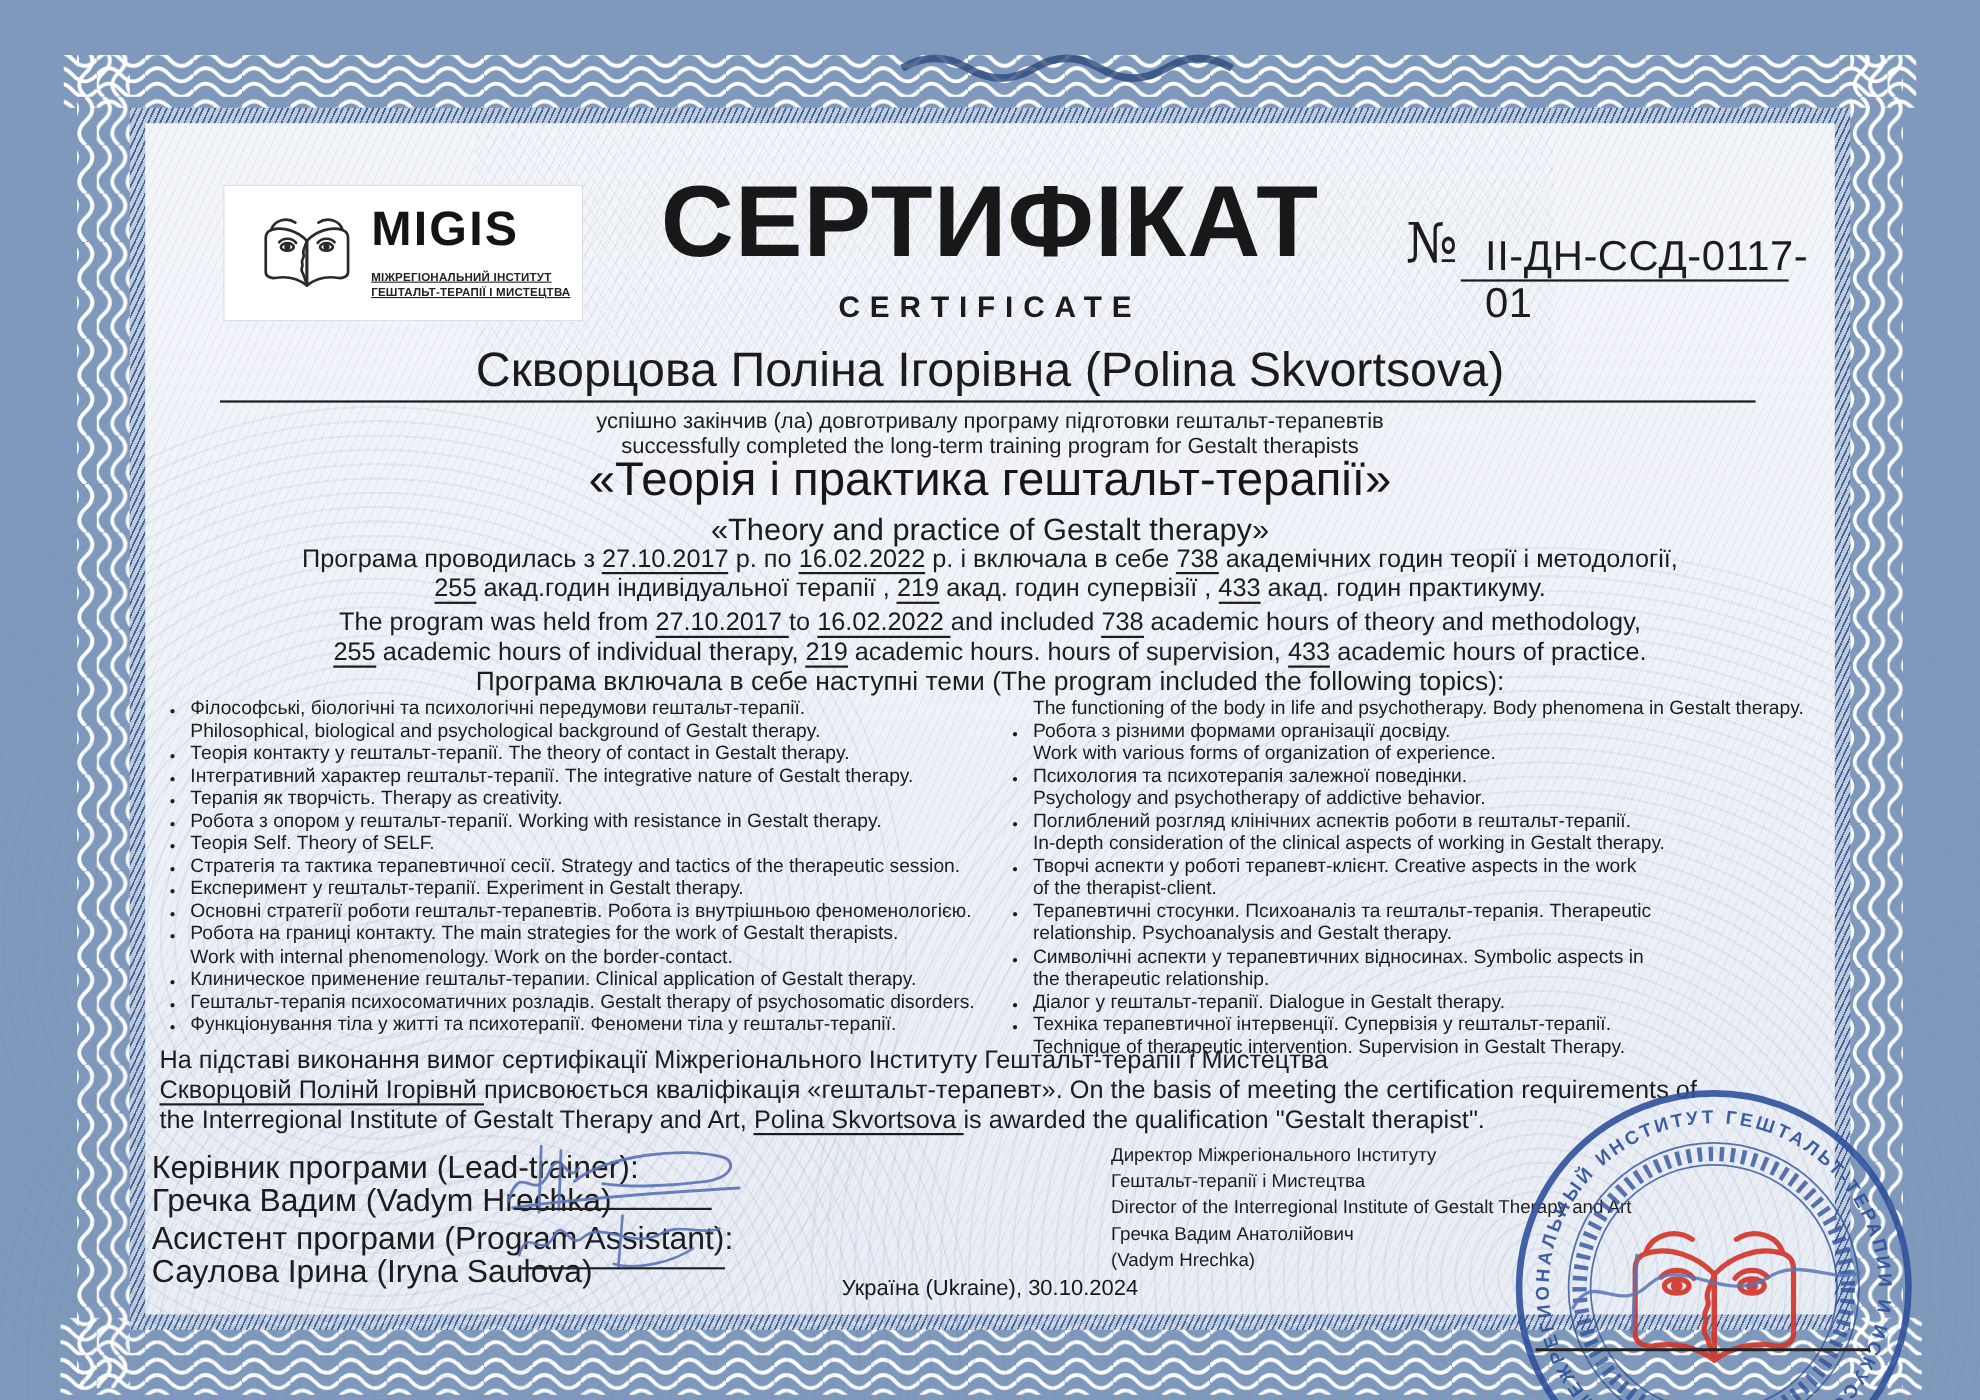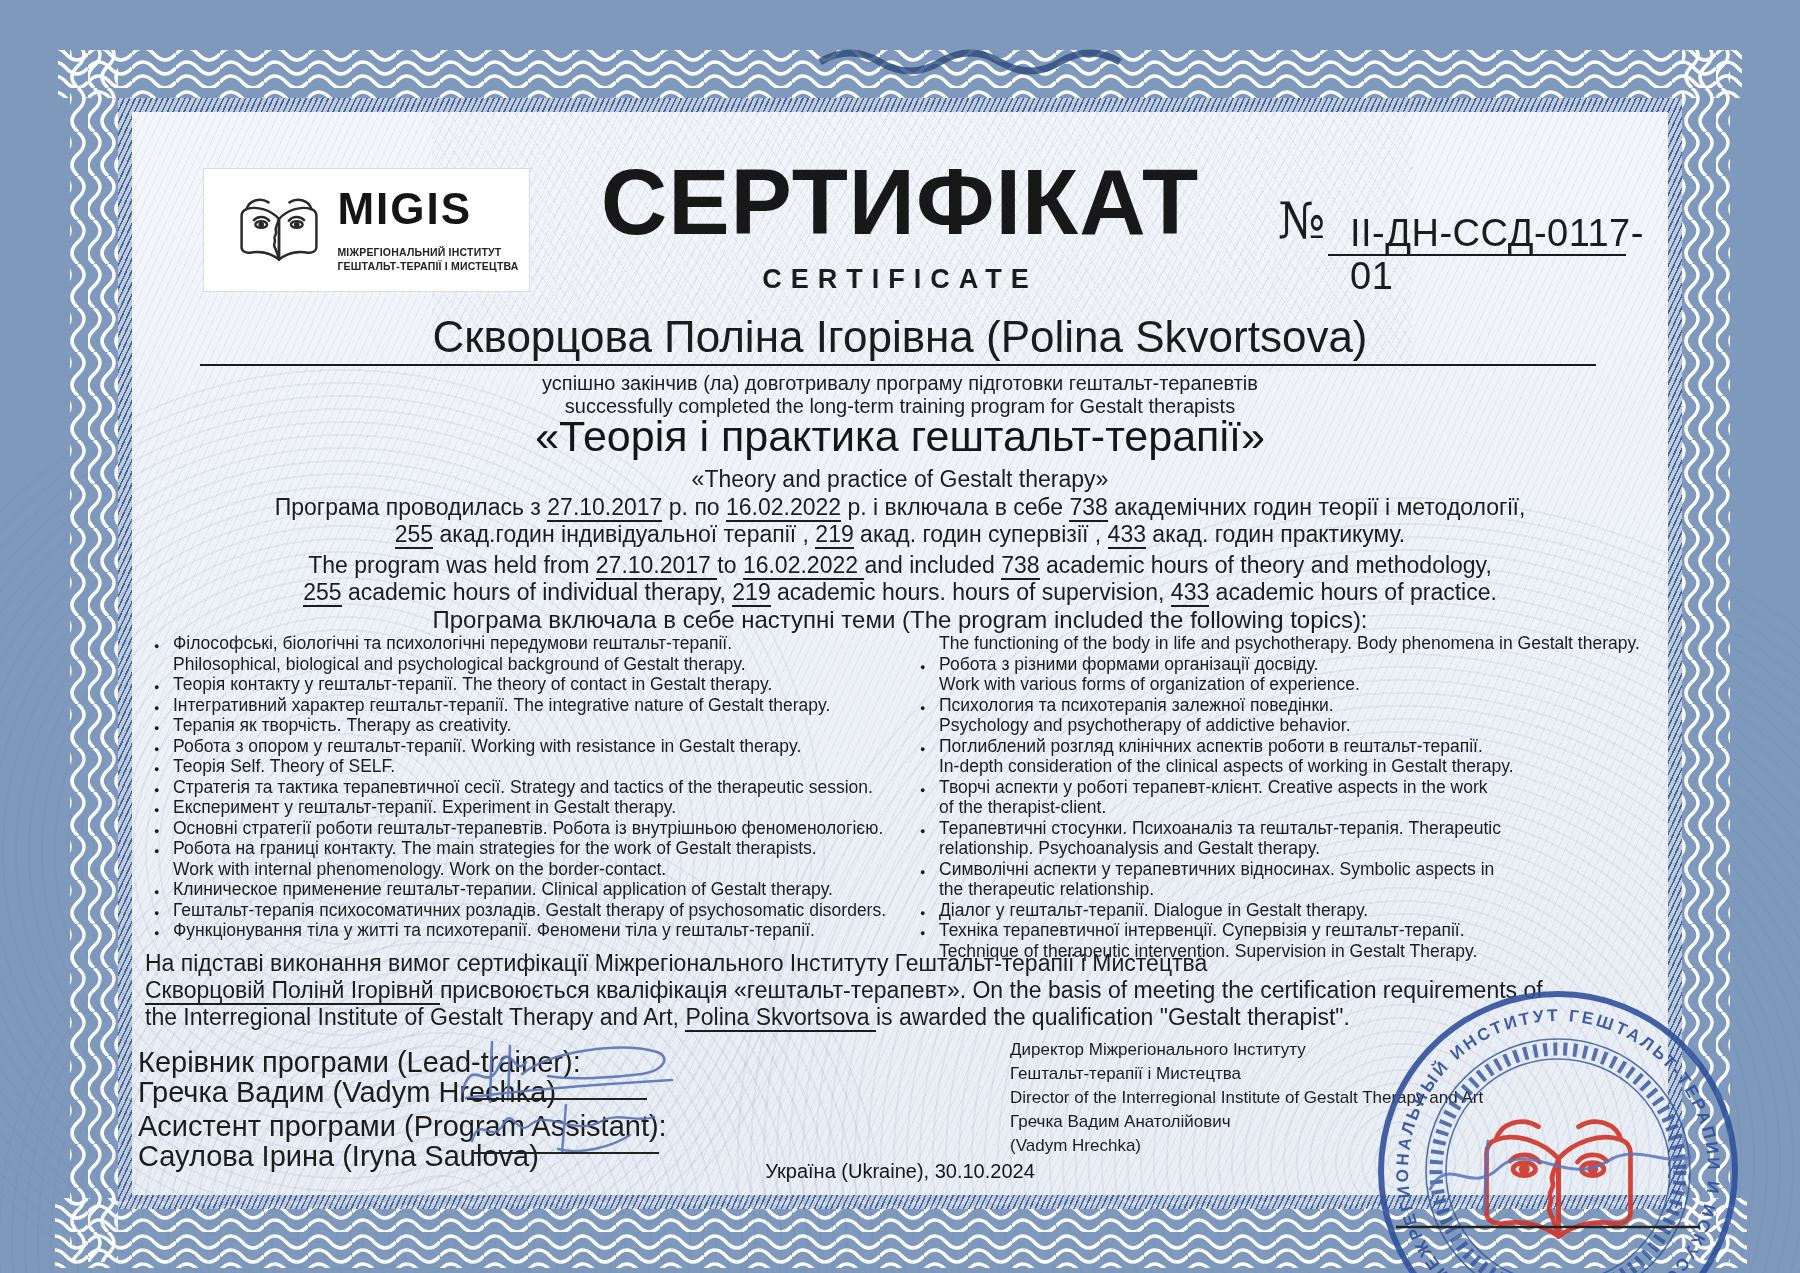--- a/index.html
+++ b/index.html
@@ -32,39 +32,39 @@
        repeating-linear-gradient(55deg,rgba(120,140,175,.10) 0 1px,rgba(0,0,0,0) 1px 9px),
        repeating-linear-gradient(-55deg,rgba(120,140,175,.10) 0 1px,rgba(0,0,0,0) 1px 9px);}
 
   
   .logo-box{
     position:absolute;left:71px;top:56px;width:306px;height:122px;background:#fff;
     border:1px solid #d9dce2;display:flex;align-items:center;justify-content:center;gap:12px;padding-left:19px;
   }
   .logo-book{width:92px;height:76px;color:#2a2a2a;}
   .logo-text .name{font-size:44px;font-weight:700;letter-spacing:2px;line-height:1;color:#141414;}
-  .logo-text .sub{font-size:10.5px;font-weight:700;color:#222;margin-top:15px;line-height:1.25;letter-spacing:.2px;}
+  .logo-text .sub{font-size:10.5px;font-weight:700;color:#222;margin-top:15px;line-height:1.25;letter-spacing:.2px;text-decoration:underline;}
   .cert-title{position:absolute;left:0;right:0;top:38px;text-align:center;
     font-size:92px;font-weight:800;letter-spacing:1px;color:#181818;line-height:1.15;}
   .cert-subtitle{position:absolute;left:0;right:0;top:152px;text-align:center;
     font-size:27px;font-weight:700;letter-spacing:9px;color:#1c1c1c;}
   .num-label{position:absolute;left:1146px;top:80px;font-family:"DejaVu Serif","Liberation Serif",serif;
     font-size:50px;color:#1c1c1c;}
   .num-value{position:absolute;left:1218px;top:100px;font-size:38px;color:#1c1c1c;letter-spacing:.5px;}
   .num-underline{position:absolute;left:1196px;top:142px;width:298px;height:2px;background:#1a1a1a;}
 
   
   .recipient-name{position:absolute;left:0;right:0;top:200px;text-align:center;font-size:44px;color:#1b1b1b;}
   .name-underline{position:absolute;left:68px;top:252px;width:1396px;height:2px;background:#1a1a1a;}
   .completed-ua{position:absolute;left:0;right:0;top:260px;text-align:center;font-size:20px;}
   .completed-en{position:absolute;left:0;right:0;top:283px;text-align:center;font-size:20px;}
 
   
   .prog-title-ua{position:absolute;left:0;right:0;top:300px;text-align:center;font-size:43px;color:#161616;}
-  .prog-title-en{position:absolute;left:0;right:0;top:354px;text-align:center;font-size:23px;}
+  .prog-title-en{position:absolute;left:0;right:0;top:354px;text-align:center;font-size:28px;}
   .para{position:absolute;left:40px;right:40px;text-align:center;font-size:23px;line-height:27px;}
   .para-ua{top:382px;}
   .para-en{top:440px;}
   .u{border-bottom:2px solid #1c1c1c;}
 
   
   .topics-header{position:absolute;left:0;right:0;top:494px;text-align:center;font-size:24px;}
   ul.topics{position:absolute;top:521px;margin:0;padding:0;list-style:none;font-size:17.5px;line-height:20.5px;}
   ul.topics-left{left:20px;width:748px;}
   ul.topics-right{left:786px;width:742px;}

